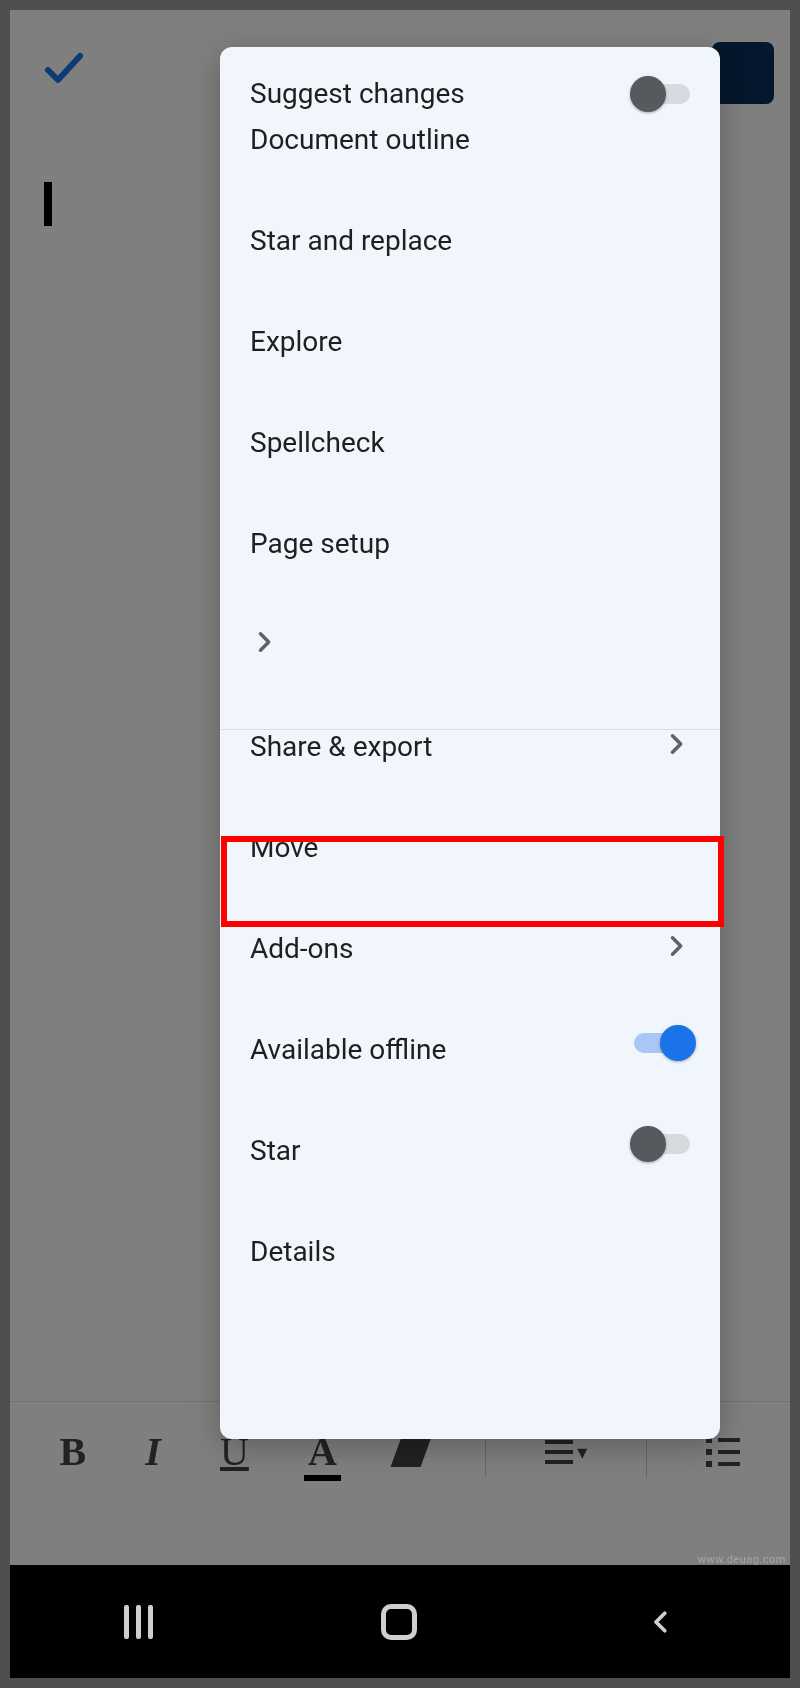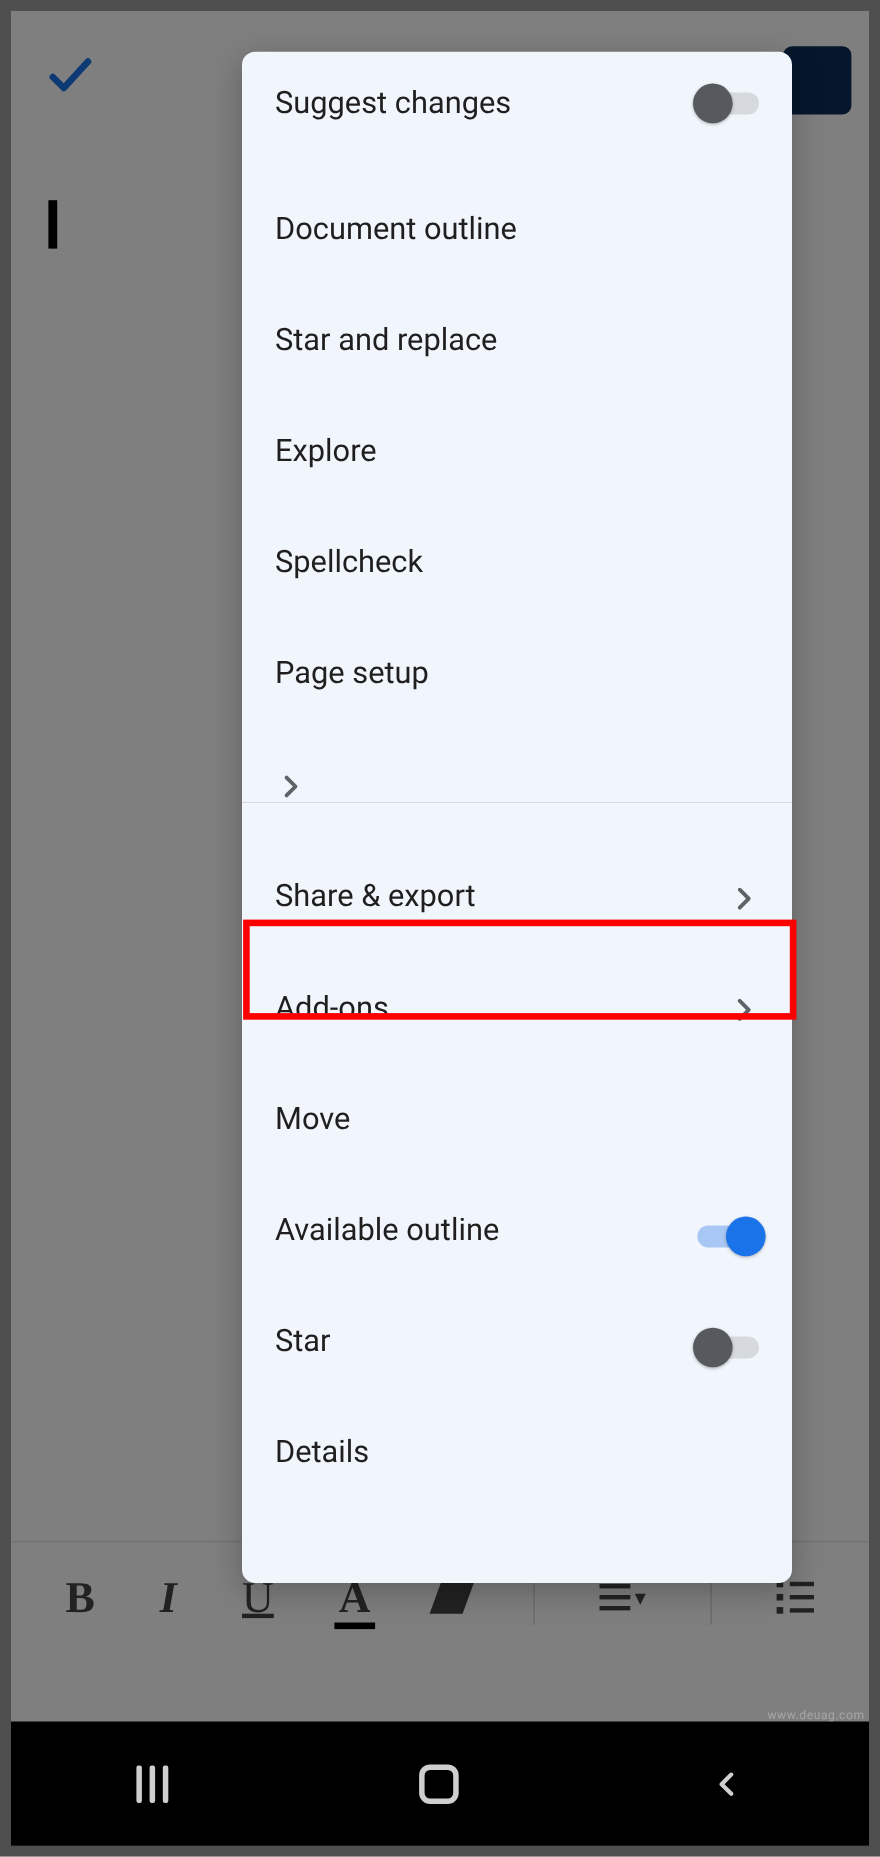--- a/index.html
+++ b/index.html
@@ -110,21 +110,21 @@
     width: 500px;
     height: 1392px;
     background: #f1f6fd;
     border-radius: 12px;
     box-shadow: 0 8px 30px rgba(0,0,0,0.25);
     overflow: hidden;
   }
   .menu-item {
     height: 101px;
     display: flex;
-    align-items: flex-end;
+    align-items: flex-start;
     padding: 0 30px 0 30px;
     font-size: 28px;
     color: #1f1f1f;
     position: relative;
   }
   .menu-item.first { height: 76px; align-items: center; padding-top: 17px; }
   .menu-label { flex: 1; }
   .divider { height: 1px; background: #d9dde2; margin: 0; }
 
   
@@ -256,34 +256,34 @@
   <div class="menu-item">
     <span class="menu-label">Share &amp; export</span>
     <span class="chevron">
       <svg viewBox="0 0 24 24" fill="none" stroke="currentColor" stroke-width="3" stroke-linecap="round" stroke-linejoin="round">
           <polyline points="9 5 16 12 9 19"></polyline>
         </svg>
     </span>
   </div>
 
   <div class="menu-item">
+    <span class="menu-label">Move</span>
+  </div>
+
+  <div class="menu-item">
     <span class="menu-label">Add-ons</span>
     <span class="chevron">
       <svg viewBox="0 0 24 24" fill="none" stroke="currentColor" stroke-width="3" stroke-linecap="round" stroke-linejoin="round">
           <polyline points="9 5 16 12 9 19"></polyline>
         </svg>
     </span>
   </div>
 
   <div class="menu-item">
-    <span class="menu-label">Move</span>
-  </div>
-
-  <div class="menu-item">
-    <span class="menu-label">Available outline</span>
+    <span class="menu-label">Available offline</span>
     <span class="toggle on">
         <span class="thumb"></span>
       </span>
   </div>
 
   <div class="menu-item">
     <span class="menu-label">Star</span>
     <span class="toggle off">
         <span class="thumb"></span>
       </span>

